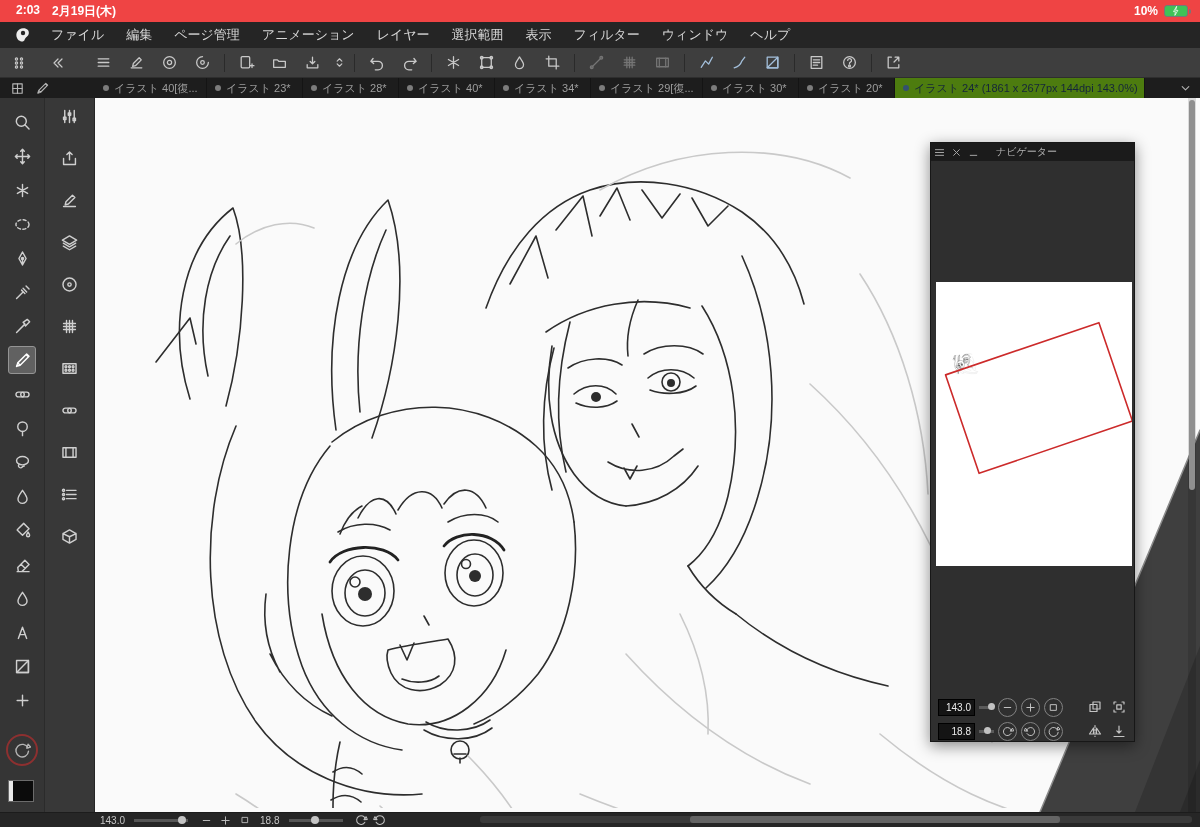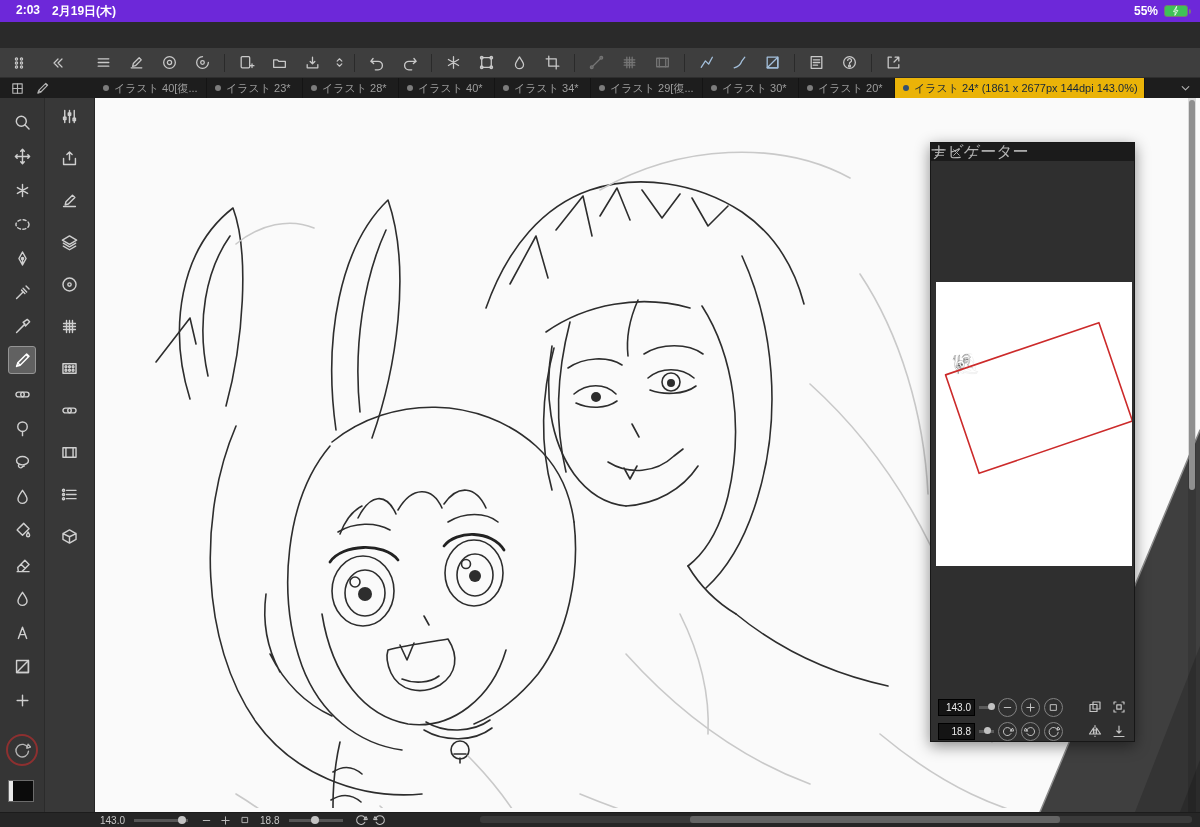--- a/index.html
+++ b/index.html
@@ -2,42 +2,42 @@
 <html><head>
 <meta charset="utf-8">
 <style>
 *{margin:0;padding:0;box-sizing:border-box}
 html,body{width:1200px;height:827px;overflow:hidden}
 body{font-family:"Liberation Sans","DejaVu Sans",sans-serif;background:#1a1a1a;color:#ddd}
 .screen{position:relative;width:1200px;height:827px;background:#2a2a2a}
 svg.ic{display:block}
 svg.ic *{fill:none;stroke:currentColor;stroke-width:1.2;stroke-linecap:round;stroke-linejoin:round}
 
-.statusbar{position:absolute;left:0;top:0;width:1200px;height:22px;background:#6d28d9;display:flex;align-items:center;font-size:12px;color:#fff}
+.statusbar{position:absolute;left:0;top:0;width:1200px;height:22px;background:#ef4444;display:flex;align-items:center;font-size:12px;color:#fff}
 .sb-left{margin-left:16px;display:flex;gap:12px;font-weight:bold}
 .sb-right{margin-left:auto;margin-right:12px;display:flex;align-items:center;gap:6px;font-weight:bold}
 .batt{position:relative;width:24px;height:12px;border:1px solid #777;border-radius:3px;background:#3fc257;display:flex;align-items:center;justify-content:center}
 .batt:after{content:"";position:absolute;right:-4px;top:3px;width:2.5px;height:5px;background:#777;border-radius:0 2px 2px 0}
 
 .menubar{position:absolute;left:0;top:22px;width:1200px;height:26px;background:#252525;display:flex;align-items:center;font-size:13px;color:#d8d8d8}
 .logo{width:20px;height:20px;margin:0 8px 0 12px}
 .menu-item{padding:0 11px;line-height:26px;cursor:default}
 
 .toolbar{position:absolute;left:0;top:48px;width:1200px;height:30px;background:#3e3e3e;display:flex;align-items:center;color:#c9c9c9;border-bottom:1px solid #2e2e2e}
 .tbtn{width:33px;height:26px;display:flex;align-items:center;justify-content:center;flex:none}
 .tbtn.narrow{width:20px}
 .tsep{width:1px;height:18px;background:#2a2a2a;margin:0 5px;flex:none}
 .dim{color:#757575}
 .blue{color:#a4c0dc}
 
 .tabbar{position:absolute;left:0;top:78px;width:1200px;height:20px;background:#1d1d1d;display:flex;align-items:center;font-size:11px;color:#9d9d9d}
 .palette-tabs{width:95px;height:20px;display:flex;align-items:center;gap:10px;padding-left:10px;flex:none;color:#b5b5b5}
 .tab{height:20px;display:flex;align-items:center;gap:5px;padding:0 8px;border-right:1px solid #141414;flex:none;overflow:hidden;white-space:nowrap}
 .tab .dot{width:6px;height:6px;border-radius:50%;background:#7c7c7c;flex:none}
-.tab.active{background:#eab308;color:#15263a;width:250px}
+.tab.active{background:#4d7c0f;color:#15263a;width:250px}
 .tab.active .dot{background:#33506f}
 .tab-chev{margin-left:auto;margin-right:7px;color:#b0b0b0}
 
 .toolcol1{position:absolute;left:0;top:98px;width:45px;height:714px;background:#353535;border-right:1px solid #2b2b2b}
 .toolcol2{position:absolute;left:45px;top:98px;width:50px;height:714px;background:#383838;border-right:1px solid #262626}
 .tool{position:absolute;left:50%;transform:translateX(-50%);width:28px;height:28px;display:flex;align-items:center;justify-content:center;color:#cfcfcf}
 .tool.sel{background:#616161;border:1px solid #949494;border-radius:3px;color:#fff}
 .rotbtn{position:absolute;left:6px;width:32px;height:32px;border-radius:50%;border:2.5px solid #8d3030;display:flex;align-items:center;justify-content:center;color:#b5b5b5}
 .chip{position:absolute;left:8px;width:26px;height:22px;background:#0b0b0b;border:1px solid #6b6b6b}
 .chip:before{content:"";position:absolute;left:0;top:0;width:4px;height:100%;background:#e8e8e8}
@@ -47,21 +47,21 @@
 #sketch .k{stroke:#2d2d2d;fill:none}
 #sketch .k2{stroke:#222;fill:none;stroke-width:2.8}
 #sketch .f{stroke:#c9c9c9;fill:none}
 #sketch .fp{fill:#2d2d2d;stroke:none}
 .vscroll{position:absolute;left:1188px;top:98px;width:8px;height:714px;background:rgba(0,0,0,0.12)}
 .vthumb{position:absolute;left:1px;top:2px;width:6px;height:390px;background:#8f8f8f;border-radius:3px}
 
 .navigator{position:absolute;left:930px;top:142px;width:205px;height:600px;background:#2f2f2f;border:1px solid #171717;box-shadow:0 4px 14px rgba(0,0,0,.45);z-index:5}
 .nv-head{position:relative;height:18px;background:#1b1b1b;display:flex;align-items:center;color:#a9a9a9}
 .nv-hbtn{width:17px;height:18px;display:flex;align-items:center;justify-content:center}
-.nv-title{position:absolute;left:0;right:12px;font-size:16px;color:#b4b4b4;pointer-events:none}
+.nv-title{position:absolute;left:0;right:12px;text-align:center;font-size:10px;color:#b4b4b4;pointer-events:none}
 .nv-thumb{position:absolute;left:5px;top:139px;width:196px;height:284px;background:#fff}
 .nv-row{position:absolute;left:0;width:205px;height:24px;display:flex;align-items:center;gap:4px;padding:0 7px}
 .nv-val{width:37px;height:17px;background:#141414;border:1px solid #000;color:#ececec;font-size:10px;display:flex;align-items:center;justify-content:flex-end;padding-right:3px;flex:none}
 .nv-slider{width:15px;height:3px;background:#5a5a5a;position:relative;flex:none}
 .nv-knob{position:absolute;top:-2.5px;width:7px;height:7px;border-radius:50%;background:#c2c2c2}
 .nv-btn{width:19px;height:19px;border:1px solid #828282;border-radius:50%;color:#c4c4c4;display:flex;align-items:center;justify-content:center;flex:none}
 .nv-ic{width:20px;height:20px;color:#c4c4c4;display:flex;align-items:center;justify-content:center;flex:none}
 
 .bottombar{position:absolute;left:0;top:812px;width:1200px;height:15px;background:#262626;display:flex;align-items:center;font-size:10px;color:#c6c6c6;border-top:1px solid #1c1c1c}
 .bb-val{flex:none}
@@ -378,29 +378,45 @@
 </svg>
 
 <div class="screen">
 
   <div class="statusbar">
     <div class="sb-left">
       <span>2:03</span>
       <span>2月19日(木)</span>
     </div>
     <div class="sb-right">
-      <span>55%</span>
+      <span>10%</span>
       <span class="batt">
           <svg class="ic" width="10" height="10" style="color:#fff">
             <use href="#i-bolt"></use>
           </svg>
         </span>
     </div>
   </div>
 
+  <div class="menubar">
+    <svg class="logo" viewBox="0 0 20 20">
+        <path d="M5 13C3 8 6 3.5 11 3.2c4-.2 6.3 2.3 5.8 5.3-.5 3.2-3.3 3.4-4.1 6-.5 1.7-2 2.4-3.7 1.9C7 15.8 5.8 14.8 5 13z" fill="#ededed"></path>
+        <circle cx="11" cy="8" r="2.2" fill="#252525"></circle>
+      </svg>
+    <div class="menu-item">ファイル</div>
+    <div class="menu-item">編集</div>
+    <div class="menu-item">ページ管理</div>
+    <div class="menu-item">アニメーション</div>
+    <div class="menu-item">レイヤー</div>
+    <div class="menu-item">選択範囲</div>
+    <div class="menu-item">表示</div>
+    <div class="menu-item">フィルター</div>
+    <div class="menu-item">ウィンドウ</div>
+    <div class="menu-item">ヘルプ</div>
+  </div>
 
   <div class="toolbar">
     <div class="tbtn" style="margin-left:2px">
         <svg class="ic" width="16" height="16">
           <use href="#i-dots"></use>
         </svg>
       </div>
     <div class="tbtn narrow" style="margin-left:12px">
         <svg class="ic" width="16" height="16">
           <use href="#i-chevl"></use>

